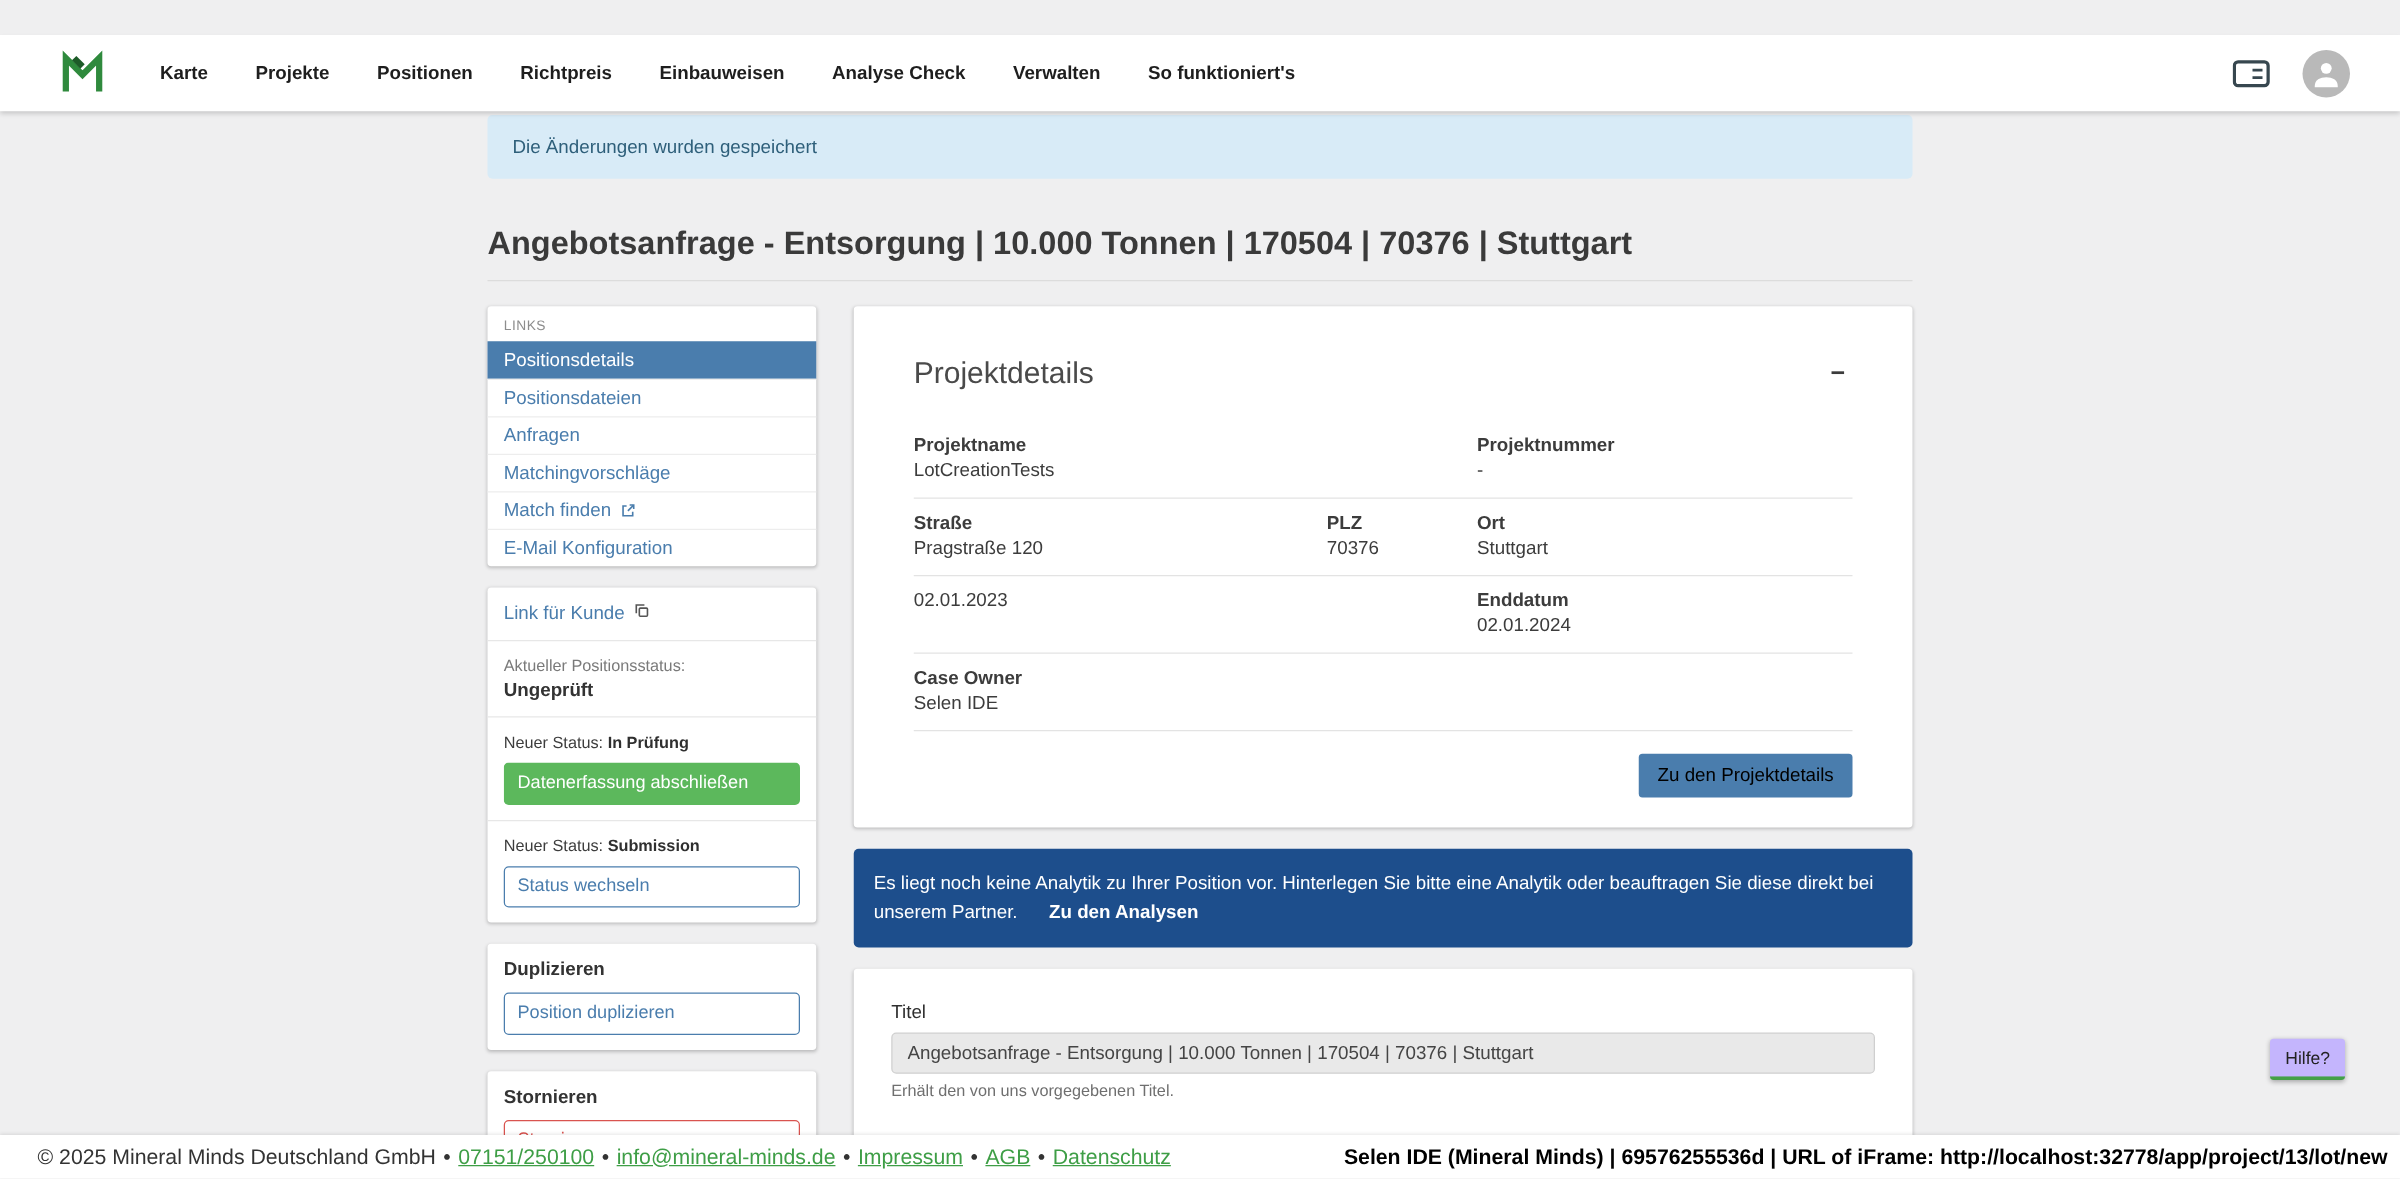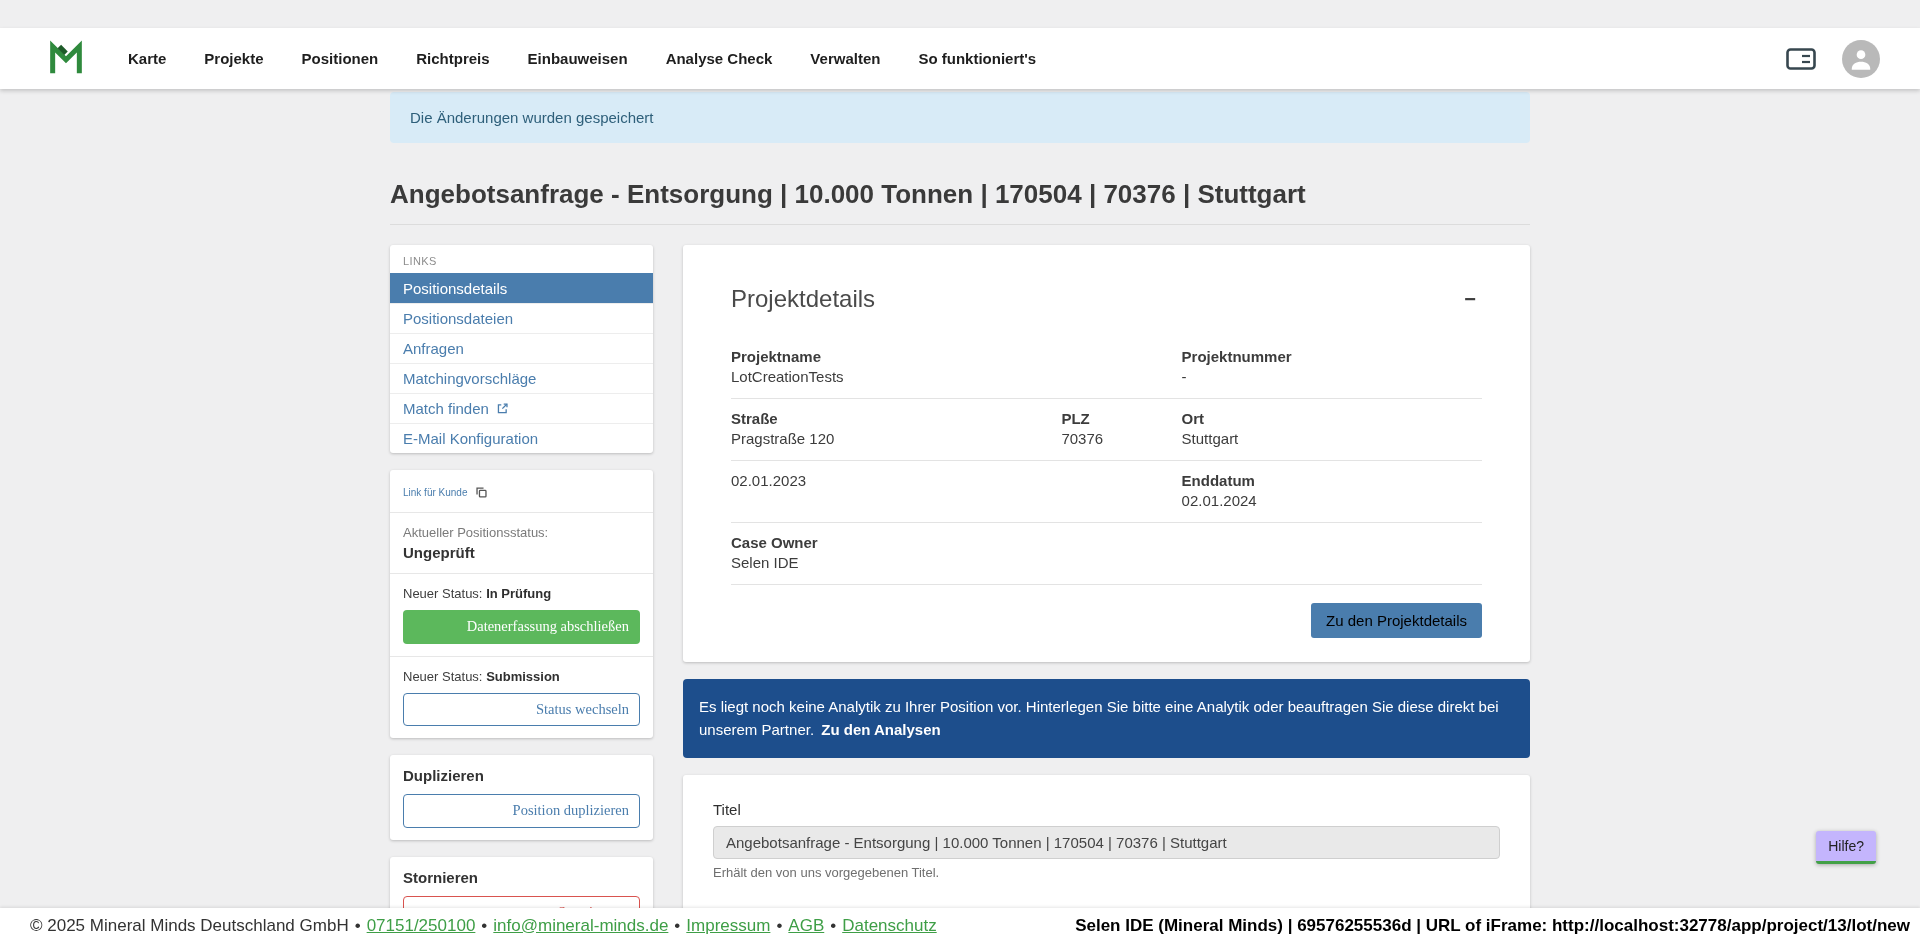--- a/index.html
+++ b/index.html
@@ -30,49 +30,49 @@
   .sidebar{width:263px;flex:none;}
   .main{flex:1;min-width:0;}
   .card{background:#fff;border-radius:3px;box-shadow:0 1px 3px rgba(0,0,0,0.22);margin-bottom:17px;}
   
   .links-header{font-size:11px;color:#8d8d8d;padding:10px 13px 6px;letter-spacing:.4px;}
   .side-item{display:flex;align-items:center;gap:7px;padding:6px 13px;font-size:15px;
     color:#4a7dad;border-top:1px solid #ededed;cursor:pointer;text-decoration:none;}
   .side-item.active{background:#4a7dad;color:#fff;border-top-color:transparent;}
   .side-section{padding:12px 13px;border-top:1px solid #e7e7e7;}
   .side-section:first-child{border-top:none;}
-  .link-kunde{color:#4a7dad;font-size:10px;display:inline-flex;gap:7px;align-items:center;cursor:pointer;text-decoration:none;}
+  .link-kunde{color:#4a7dad;font-size:15px;display:inline-flex;gap:7px;cursor:pointer;text-decoration:none;}
   .status-label{font-size:13px;color:#7a7a7a;}
   .status-value{font-size:15px;font-weight:700;color:#333;margin-top:4px;}
   .new-status{font-size:13px;color:#3d3d3d;margin-bottom:9px;}
   .new-status b{color:#2f2f2f;}
   .btn{display:block;width:100%;border-radius:4px;font-size:14.5px;padding:6px 10px;
-    text-align:right;cursor:pointer;box-sizing:border-box;border:1px solid transparent;
-    background:none;font-family:Liberation Serif, serif;line-height:1.35;}
+    text-align:left;cursor:pointer;box-sizing:border-box;border:1px solid transparent;
+    background:none;font-family:Liberation Sans, sans-serif;line-height:1.35;}
   .btn-green{background:#5cb85c;color:#fff;}
   .btn-outline-blue{border-color:#4a7dad;color:#4a7dad;background:#fff;}
   .btn-outline-red{border-color:#d9534f;color:#d9534f;background:#fff;}
   .side-title{font-size:15px;font-weight:700;color:#333;margin-bottom:10px;}
   
   .pd-card{padding:40px 48px 24px;box-sizing:border-box;}
   .pd-head{display:flex;justify-content:space-between;align-items:flex-end;margin-bottom:24px;}
   .pd-title{font-size:24px;color:#4a4a4a;font-weight:400;}
   .collapse-btn{font-size:20px;font-weight:700;color:#3c3c3c;cursor:pointer;line-height:1;padding:4px 6px;}
   .pd-row{display:grid;grid-template-columns:44% 16% 1fr;border-bottom:1px solid #e3e3e3;padding:11px 0 13px;}
   .pd-row:first-of-type{padding-top:0;}
   .c13{grid-column:1/3;} .c3{grid-column:3;} .cfull{grid-column:1/4;}
   .f-label{font-weight:700;font-size:15px;color:#3c3c3c;margin-bottom:3px;}
   .f-value{font-size:15px;color:#3c3c3c;}
   .pd-actions{display:flex;justify-content:flex-end;padding-top:18px;}
   .btn-blue{background:#4a7dad;color:#000000;border:none;border-radius:3px;font-size:15px;
     padding:9px 15px;cursor:pointer;font-family:inherit;}
   
   .alert-dark{background:#1d4e8c;color:#fff;border-radius:4px;padding:16px;font-size:15px;
     line-height:1.55;margin-bottom:17px;}
-  .alert-dark a{color:#fff;font-weight:700;text-decoration:none;margin-left:3px;cursor:pointer;}
+  .alert-dark a{color:#fff;font-weight:700;text-decoration:none;margin-left:21px;cursor:pointer;}
   
   .form-card{padding:26px 30px 46px;box-sizing:border-box;}
   .form-label{font-size:15px;color:#2f2f2f;margin-bottom:8px;display:block;}
   .form-label.bold{font-weight:700;color:#3a3a3a;}
   .input{width:100%;box-sizing:border-box;height:33px;border:1px solid #cfcfcf;border-radius:4px;
     font-size:15px;padding:0 12px;font-family:inherit;color:#3d3d3d;background:#fff;}
   .input:disabled{background:#e9e9e9;color:#454545;}
   .help{font-size:13px;color:#6f6f6f;margin-top:6px;}
   .form-row{display:flex;gap:30px;margin-top:28px;}
   .form-col{flex:1;min-width:0;}

